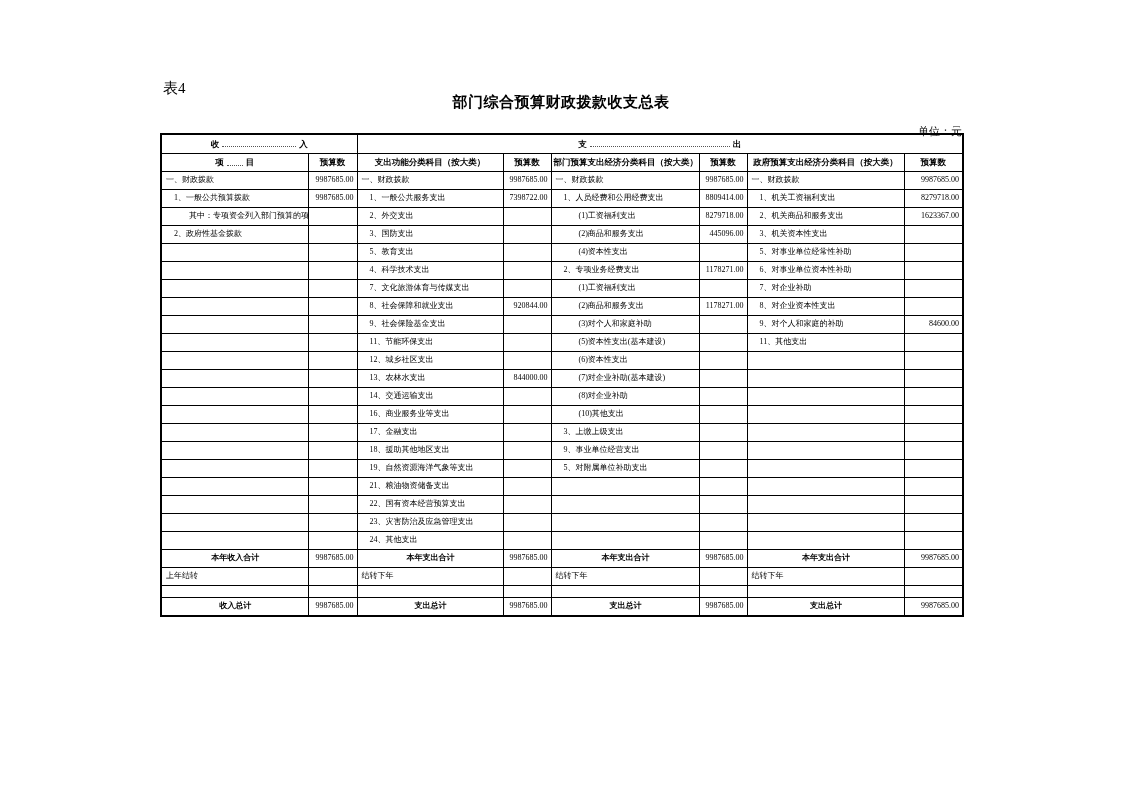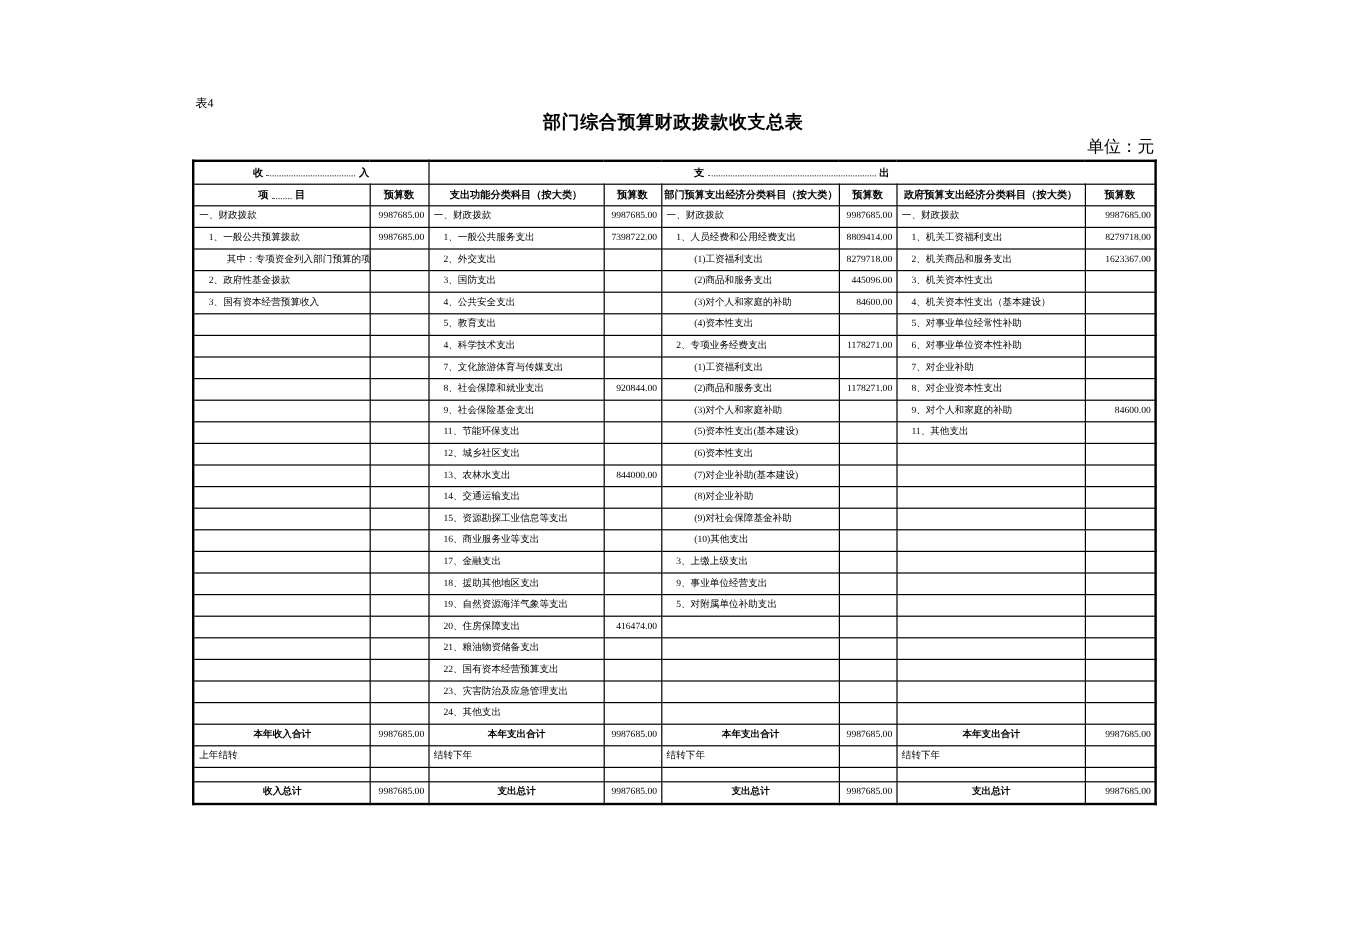--- a/index.html
+++ b/index.html
@@ -1,24 +1,24 @@
 <!DOCTYPE html>
 <html><head>
 <meta charset="utf-8">
 <style>
   html,body{margin:0;padding:0;}
   body{
     width:1122px;height:793px;background:#ffffff;position:relative;
     font-family:"Liberation Serif","DejaVu Serif",serif;color:#000;
     -webkit-font-smoothing:antialiased;
   }
-  .page-tag{position:absolute;left:163px;top:79px;font-size:10px;}
+  .page-tag{position:absolute;left:163px;top:79px;font-size:15px;}
   .page-title{position:absolute;left:0;top:93px;width:100%;text-align:center;
     font-size:15px;font-weight:bold;letter-spacing:.5px;font-family:Liberation Mono, monospace;}
-  .unit-label{position:absolute;right:160px;top:114px;font-size:14px;}
+  .unit-label{position:absolute;right:160px;top:124px;font-size:11px;}
   table.budget{
     position:absolute;left:160px;top:133px;width:802px;
     border-collapse:collapse;table-layout:fixed;border:2px solid #000;
   }
   th,td{
     border:1px solid #000;font-size:8px;line-height:1.1;
     height:17px;padding:0 3px;overflow:hidden;white-space:nowrap;
     vertical-align:middle;
   }
   thead th{font-weight:bold;font-size:8.5px;text-align:center;padding:0 2px;}
@@ -123,30 +123,20 @@
         <td class="label ind1">2、政府性基金拨款</td>
         <td class="num"></td>
         <td class="label ind1">3、国防支出</td>
         <td class="num"></td>
         <td class="label ind2">(2)商品和服务支出</td>
         <td class="num">445096.00</td>
         <td class="label ind1">3、机关资本性支出</td>
         <td class="num"></td>
       </tr>
       <tr>
-        <td class="label ind1">3、国有资本经营预算收入</td>
-        <td class="num"></td>
-        <td class="label ind1">4、公共安全支出</td>
-        <td class="num"></td>
-        <td class="label ind2">(3)对个人和家庭的补助</td>
-        <td class="num">84600.00</td>
-        <td class="label ind1">4、机关资本性支出（基本建设）</td>
-        <td class="num"></td>
-      </tr>
-      <tr>
         <td class="label ind0"></td>
         <td class="num"></td>
         <td class="label ind1">5、教育支出</td>
         <td class="num"></td>
         <td class="label ind2">(4)资本性支出</td>
         <td class="num"></td>
         <td class="label ind1">5、对事业单位经常性补助</td>
         <td class="num"></td>
       </tr>
       <tr>
@@ -225,30 +215,20 @@
         <td class="label ind1">14、交通运输支出</td>
         <td class="num"></td>
         <td class="label ind2">(8)对企业补助</td>
         <td class="num"></td>
         <td class="label ind0"></td>
         <td class="num"></td>
       </tr>
       <tr>
         <td class="label ind0"></td>
         <td class="num"></td>
-        <td class="label ind1">15、资源勘探工业信息等支出</td>
-        <td class="num"></td>
-        <td class="label ind2">(9)对社会保障基金补助</td>
-        <td class="num"></td>
-        <td class="label ind0"></td>
-        <td class="num"></td>
-      </tr>
-      <tr>
-        <td class="label ind0"></td>
-        <td class="num"></td>
         <td class="label ind1">16、商业服务业等支出</td>
         <td class="num"></td>
         <td class="label ind2">(10)其他支出</td>
         <td class="num"></td>
         <td class="label ind0"></td>
         <td class="num"></td>
       </tr>
       <tr>
         <td class="label ind0"></td>
         <td class="num"></td>
@@ -268,30 +248,20 @@
         <td class="num"></td>
         <td class="label ind0"></td>
         <td class="num"></td>
       </tr>
       <tr>
         <td class="label ind0"></td>
         <td class="num"></td>
         <td class="label ind1">19、自然资源海洋气象等支出</td>
         <td class="num"></td>
         <td class="label ind1">5、对附属单位补助支出</td>
-        <td class="num"></td>
-        <td class="label ind0"></td>
-        <td class="num"></td>
-      </tr>
-      <tr>
-        <td class="label ind0"></td>
-        <td class="num"></td>
-        <td class="label ind1">20、住房保障支出</td>
-        <td class="num">416474.00</td>
-        <td class="label ind0"></td>
         <td class="num"></td>
         <td class="label ind0"></td>
         <td class="num"></td>
       </tr>
       <tr>
         <td class="label ind0"></td>
         <td class="num"></td>
         <td class="label ind1">21、粮油物资储备支出</td>
         <td class="num"></td>
         <td class="label ind0"></td>

